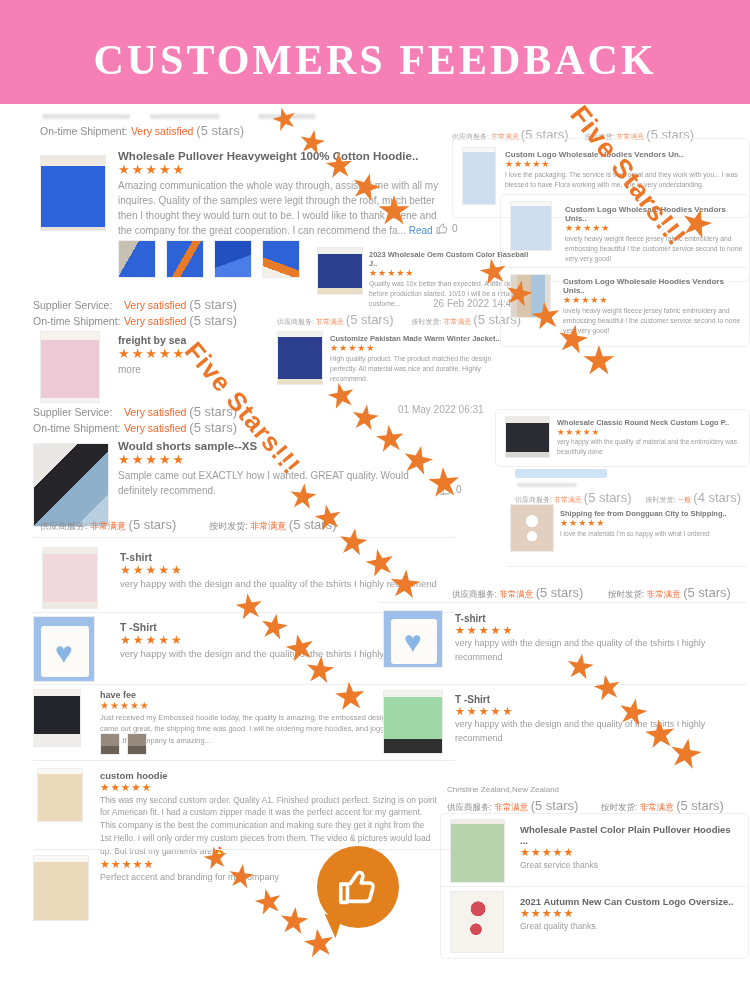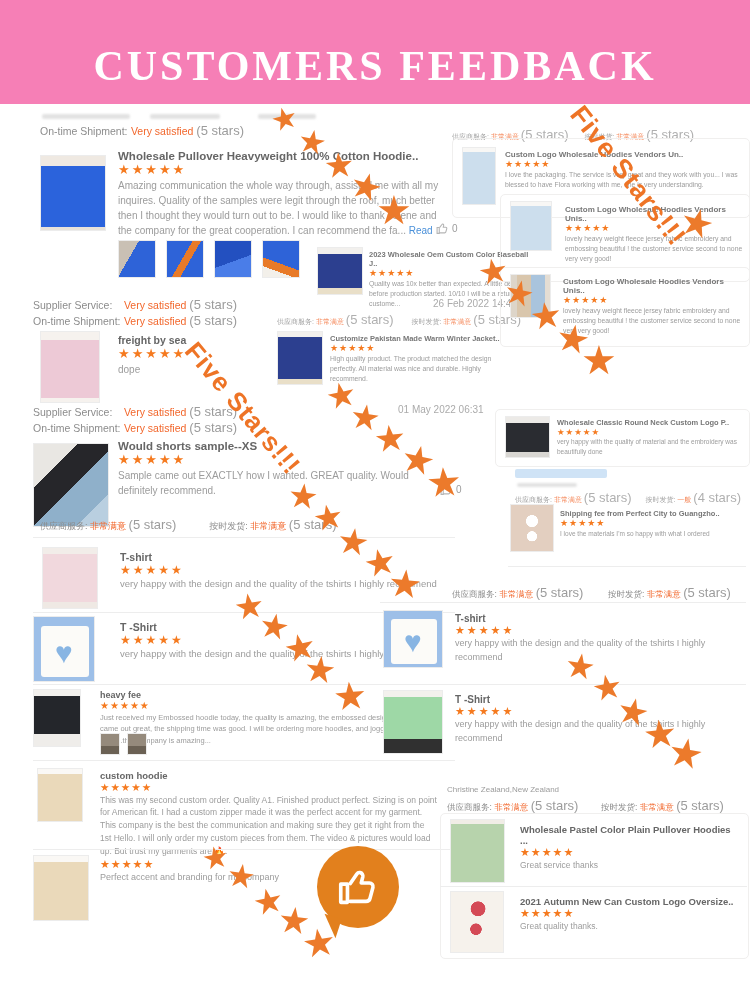--- a/index.html
+++ b/index.html
@@ -1,21 +1,21 @@
 <!DOCTYPE html>
 <html><head>
 <meta charset="utf-8">
 <style>
   html,body{margin:0;padding:0;background:#fff;}
   #page{position:relative;width:750px;height:1000px;overflow:hidden;background:#fff;
         font-family:"Liberation Sans",sans-serif;}
   .abs{position:absolute;}
   
   #hdr{position:absolute;left:0;top:0;width:750px;height:104px;background:#f67fb6;}
-  #hdr h1{margin:18px;text-align:center;padding-top:24px;color:#fff;
+  #hdr h1{margin:12px;text-align:center;padding-top:24px;color:#fff;
           font-family:"Liberation Serif",serif;font-weight:bold;font-size:42px;letter-spacing:3px;}
   
   .meta{font-size:10.5px;color:#8c8c8c;white-space:nowrap;}
   .meta .lbl{display:inline-block;min-width:88px;}
   .sat{color:#f2672c;}
   .gray{color:#9c9c9c;font-size:13px;}
   .stars{color:#f57a1f;letter-spacing:2px;font-size:13px;line-height:1.2;}
   .title{font-weight:bold;color:#666;font-size:11.5px;}
   .rtext{color:#9c9c9c;font-size:10px;line-height:1.5;}
   .readmore{color:#4a90d9;cursor:pointer;}
@@ -105,21 +105,21 @@
   </div>
   <div class="abs meta" style="left:33px;top:313px">
     <span class="lbl">On-time Shipment:</span>
     <span class="sat">Very satisfied</span>
     <span class="gray">(5 stars)</span>
   </div>
   <div class="pimg i-pinkdress" style="left:40px;top:331px;width:60px;height:72px"></div>
   <div class="abs" style="left:118px;top:334px;width:300px">
     <div class="title" style="font-size:10.5px">freight by sea</div>
     <div class="stars">★★★★★</div>
-    <div class="rtext">dope</div>
+    <div class="rtext">more</div>
   </div>
 
   <div class="abs meta" style="left:33px;top:404px">
     <span class="lbl">Supplier Service:</span>
     <span class="sat">Very satisfied</span>
     <span class="gray">(5 stars)</span>
   </div>
   <div class="abs meta" style="left:33px;top:420px">
     <span class="lbl">On-time Shipment:</span>
     <span class="sat">Very satisfied</span>
@@ -161,21 +161,21 @@
   <div class="pimg i-hearttee" style="left:33px;top:616px;width:62px;height:66px"></div>
   <div class="abs" style="left:120px;top:621px;width:320px">
     <div class="title" style="font-size:10.5px">T -Shirt</div>
     <div class="stars" style="font-size:12px">★★★★★</div>
     <div class="rtext" style="font-size:9.5px">very happy with the design and the quality of the tshirts I highly recommend</div>
   </div>
   <div class="hline" style="left:33px;top:684px;width:422px"></div>
 
   <div class="pimg i-blackhoodie" style="left:33px;top:689px;width:48px;height:58px"></div>
   <div class="abs" style="left:100px;top:690px;width:310px">
-    <div class="title" style="font-size:9px">heavy fee</div>
+    <div class="title" style="font-size:9px">have fee</div>
     <div class="stars" style="font-size:10px;letter-spacing:1px">★★★★★</div>
     <div class="rtext" style="font-size:7.5px;filter:blur(.3px)">Just received my Embossed hoodie today, the quality is amazing, the embossed design came out great, the shipping time was good.  I will be ordering more hoodies, and joggers asap...this company is amazing...</div>
   </div>
   <div class="pimg i-thumbsmall" style="left:100px;top:733px;width:20px;height:22px"></div>
   <div class="pimg i-thumbsmall" style="left:127px;top:733px;width:20px;height:22px"></div>
   <div class="hline" style="left:33px;top:760px;width:422px"></div>
 
   <div class="pimg i-beige" style="left:37px;top:768px;width:46px;height:54px"></div>
   <div class="abs" style="left:100px;top:770px;width:338px">
     <div class="title" style="font-size:9.5px">custom hoodie</div>
@@ -265,21 +265,21 @@
     <span class="sat">非常满意</span>
     <span class="gray">(5 stars)</span>
     <span style="display:inline-block;width:10px"></span>
     <span>按时发货:</span>
     <span class="sat">一般</span>
     <span class="gray">(4 stars)</span>
   </div>
 
   <div class="pimg i-whitebikini" style="left:510px;top:504px;width:44px;height:48px"></div>
   <div class="abs" style="left:560px;top:509px;width:185px">
-    <div class="title" style="font-size:7.5px;color:#777">Shipping fee from Perfect City to Guangzho..</div>
+    <div class="title" style="font-size:7.5px;color:#777">Shipping fee from Dongguan City to Shipping..</div>
     <div class="stars" style="font-size:9px;letter-spacing:1px">★★★★★</div>
     <div class="rtext" style="font-size:6.5px;filter:blur(.2px)">I love the materials I'm so happy with what I ordered</div>
   </div>
   <div class="hline" style="left:508px;top:566px;width:238px"></div>
 
   <div class="abs cn" style="left:452px;top:585px;font-size:8.5px">
     <span>供应商服务:</span>
     <span class="sat">非常满意</span>
     <span class="gray">(5 stars)</span>
     <span style="display:inline-block;width:20px"></span>

